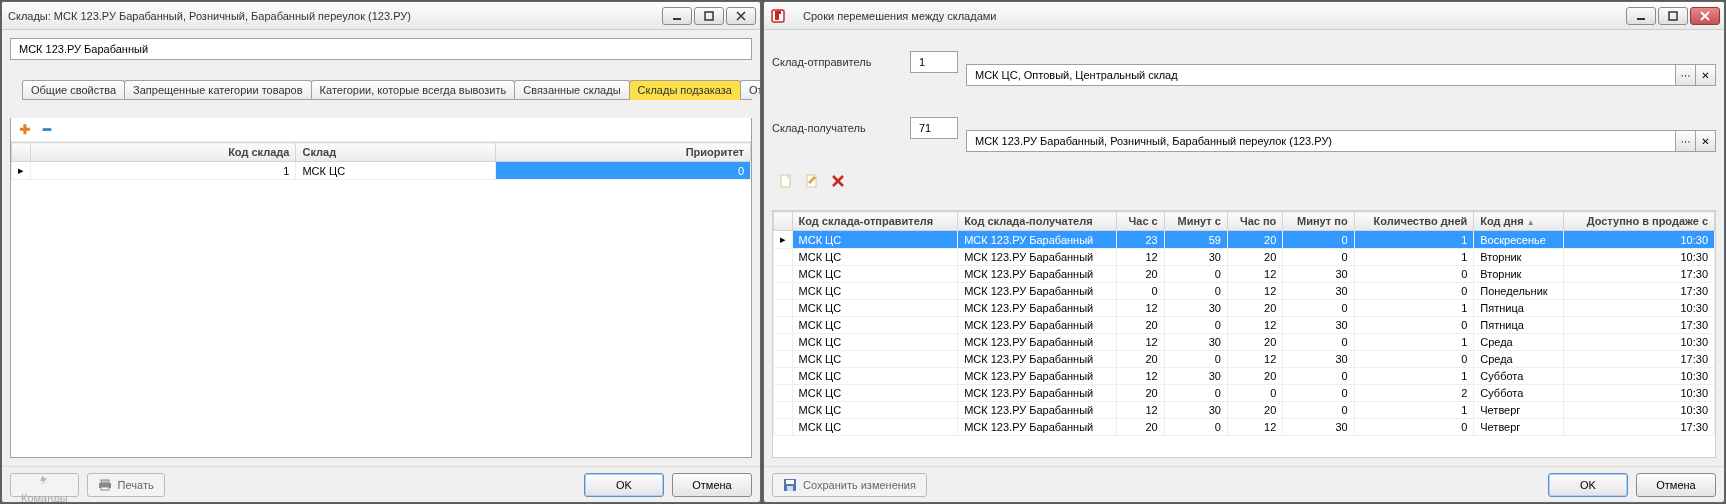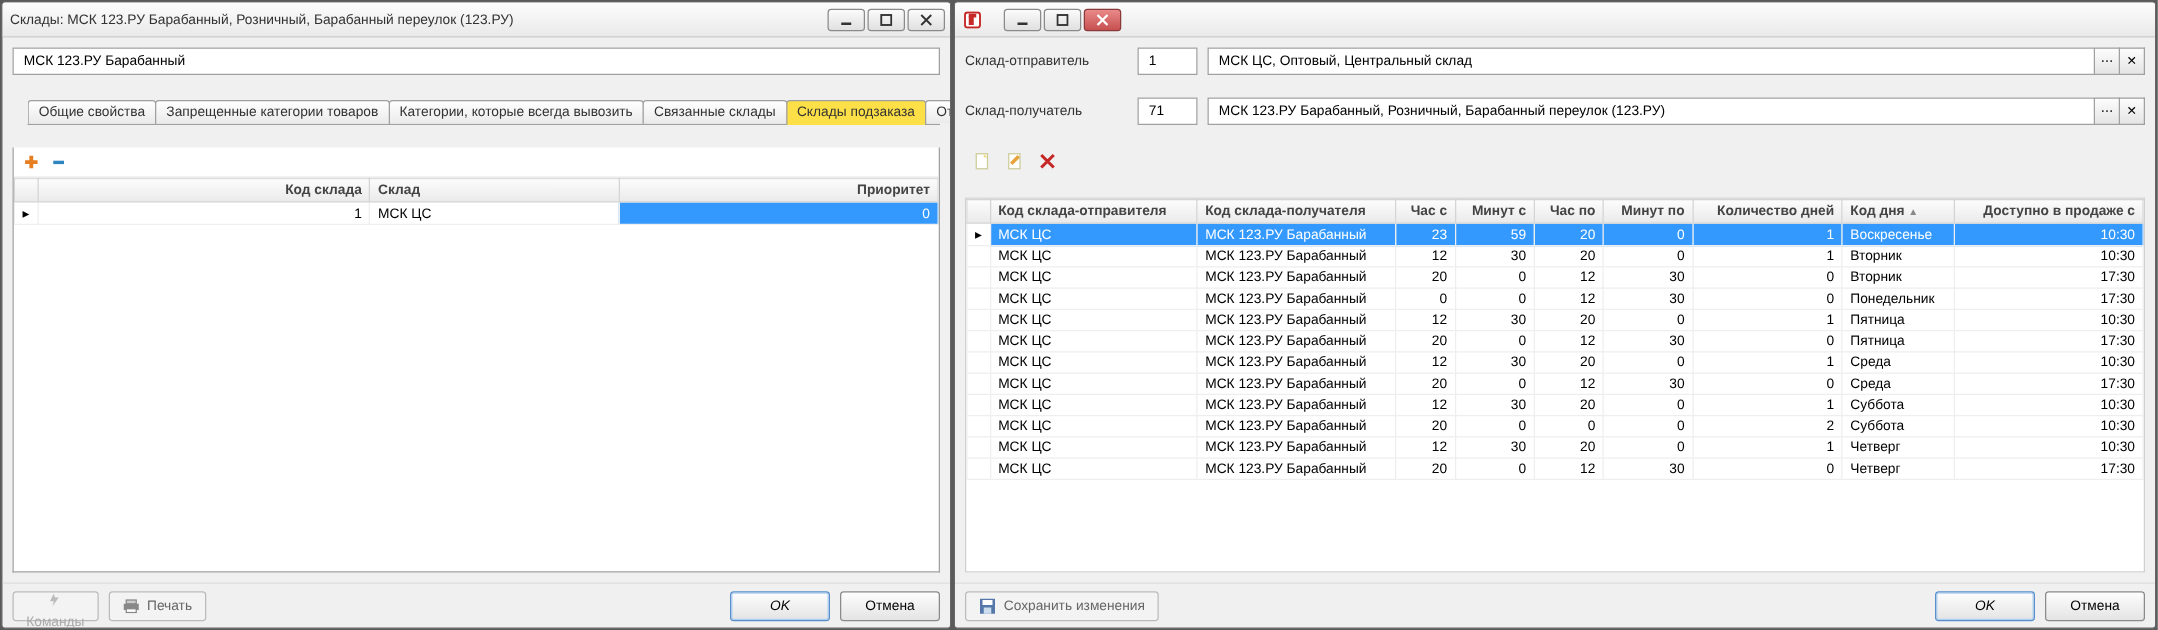--- a/index.html
+++ b/index.html
@@ -56,30 +56,30 @@
   table.grid-tbl th.right, table.grid-tbl td.right { text-align:right; }
   table.grid-tbl td { border:1px solid #eee; padding:2px 6px; white-space:nowrap; }
   .rowmark { width:14px; text-align:center; color:#333; }
   tr.sel td { background:var(--sel-bg); color:var(--sel-fg); }
   tr.sel td.nonsel { background:#fff; color:#000; }
 
   
   .footer { height:36px; border-top:1px solid #ddd; display:flex; align-items:center; padding:0 8px; gap:8px; }
   .footer .spacer { flex:1; }
   .btn { min-width:80px; height:24px; padding:0 14px; border:1px solid #8a8a8a; border-radius:3px; background:linear-gradient(#fdfdfd,#e4e4e4); cursor:pointer; display:inline-flex; align-items:center; justify-content:center; }
-  .btn.default { border-color:#5a8ecb; box-shadow:0 0 0 1px #aed0f2 inset;font-style:italic; }
+  .btn.default { border-color:#5a8ecb; box-shadow:0 0 0 1px #aed0f2 inset; }
   .flatbtn { height:24px; padding:0 10px; border:1px solid #bbb; background:#f3f3f3; display:inline-flex; align-items:center; gap:6px; color:#666; border-radius:3px; cursor:pointer; }
   .flatbtn.disabled { color:#aaa; cursor:default;flex-direction:column; }
   .printer-icon svg, .save-icon svg, .lightning-icon svg { display:block; }
 
   
   .form-row { display:flex; align-items:center; gap:8px; }
   .form-row .lbl { width:130px; color:#333; }
   .form-row .code { width:48px; }
-  .form-row .wide { flex:1; }
+  .form-row .wide { flex:1;margin-top:26px; }
   .combo { display:flex; }
   .combo .txtfield { flex:1; }
   .combo .cbtn { width:20px; height:22px; border:1px solid var(--border); border-left:0; background:linear-gradient(#fdfdfd,#e4e4e4); display:flex; align-items:center; justify-content:center; cursor:pointer; font-size:10px; }
 
   .right-toolbar { height:22px; display:flex; align-items:center; gap:10px; padding:0 6px; }
   .right-toolbar .ticon { width:16px; height:16px; display:flex; align-items:center; justify-content:center; cursor:pointer; }
 
   .grid-wrap-r { flex:1; border:1px solid var(--border-light); background:#fff; overflow:auto; }
 
   th .sort { font-size:8px; color:#888; margin-left:3px; }
@@ -174,20 +174,21 @@
 
 <div class="window win-right">
   <div class="titlebar">
     <span class="app-icon">
       <svg width="14" height="14">
           <rect x="1" y="1" width="12" height="12" rx="2" fill="#fff" stroke="#c62828" stroke-width="1.5"></rect>
           <rect x="4" y="4" width="4" height="7" fill="#c62828"></rect>
           <rect x="4" y="2" width="6" height="3" fill="#c62828"></rect>
         </svg>
     </span>
+    <span class="title">Сроки перемешения между складами</span>
     <div class="winbtns">
       <div class="winbtn">
           <svg width="10" height="10">
             <line x1="1" y1="8" x2="9" y2="8" stroke="#333" stroke-width="2"></line>
           </svg>
         </div>
       <div class="winbtn">
           <svg width="10" height="10">
             <rect x="1" y="1" width="8" height="8" fill="none" stroke="#333" stroke-width="1.5"></rect>
           </svg>

